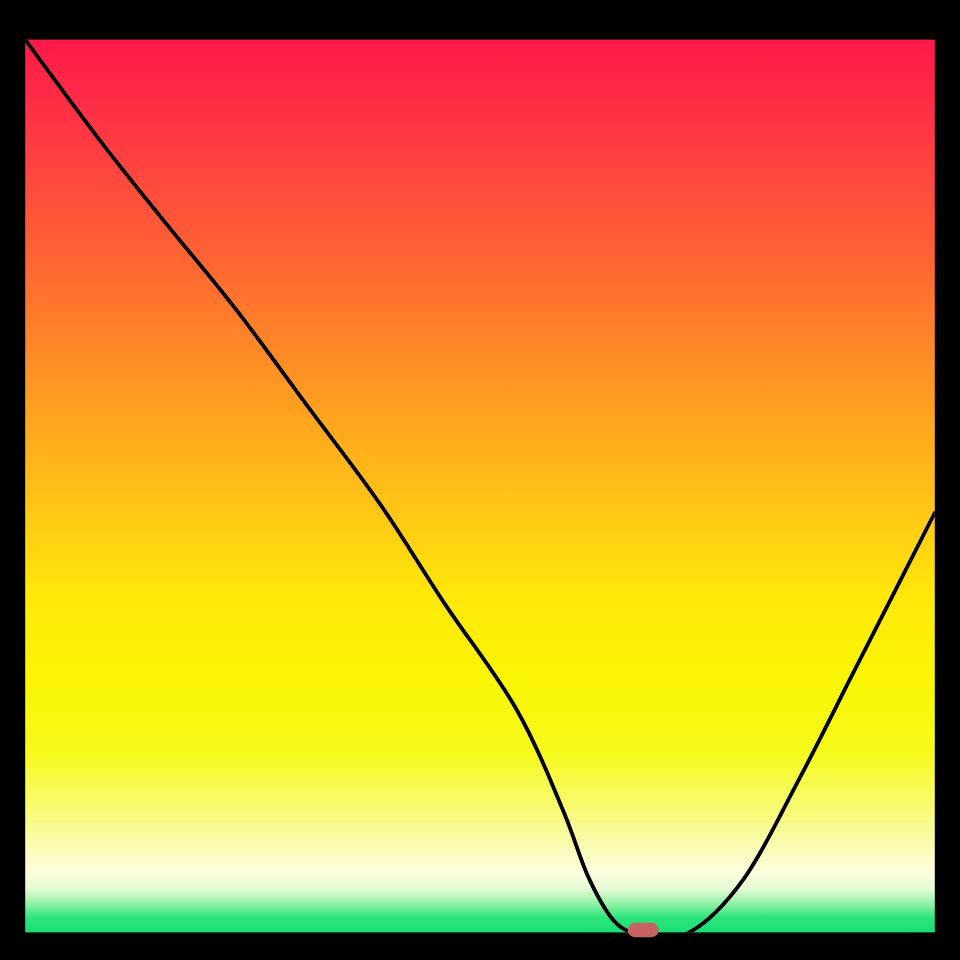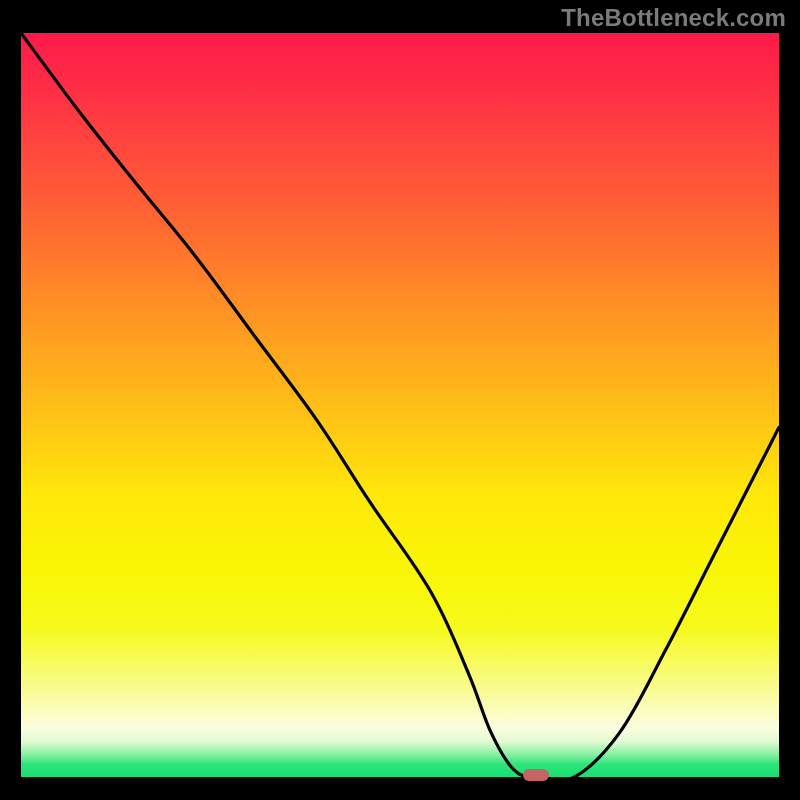--- a/index.html
+++ b/index.html
@@ -69,21 +69,20 @@
     border-radius: 6px;
     background: #c76363;
     transform: translate(-50%, -50%);
     pointer-events: none;
   }
 </style>
 </head>
 <body>
 
 <div class="stage">
-  <div class="watermark">TheBottleneck.com</div>
 
   <div class="plot">
     <svg class="curve" viewBox="0 0 758 744" preserveAspectRatio="none">
       <path id="curve-path" fill="none" stroke="#000" stroke-width="3.2" stroke-linecap="round" stroke-linejoin="round" d="M 0 0 C 10.9152 14.731200000000005, 40.174 55.05600000000004, 60.64 81.84000000000003 C 81.106 108.62400000000002, 93.23400000000001 123.35519999999995, 113.7 148.79999999999995 C 134.166 174.24479999999994, 152.5096 195.07680000000005, 174.34 223.20000000000005 C 196.1704 251.32320000000004, 213.1496 275.5776, 234.98 305.04 C 256.8104 334.5024, 275.154 357.4176, 295.62 386.88 C 316.086 416.3424, 328.214 437.9184, 348.68 468.72 C 369.146 499.52160000000003, 391.5828000000001 527.1984, 409.32000000000005 558 C 427.0572 588.8016, 436.3048 614.3952, 447.21999999999997 639.84 C 458.13519999999994 665.2848, 461.7736 681.9504000000001, 469.96 699.36 C 478.14639999999997 716.7696, 484.5136 728.5247999999999, 492.7 736.56 C 500.8864 744.5952, 504.5248 742.6608, 515.44 744 C 526.3552000000001 745.3392, 538.3316 752.0352, 553.34 744 C 568.3484000000001 735.9648, 582.4472000000001 722.1264, 598.82 699.36 C 615.1928 676.5936, 627.9272 648.3216, 644.3 617.52 C 660.6727999999999 586.7184, 676.136 555.024, 689.78 528.24 C 703.424 501.456, 707.8204000000001 492.8256, 720.1 468.72 C 732.3796 444.61440000000005, 751.178 407.712, 758 394.32"></path>
     </svg>
     <div id="marker" class="marker" style="left: 515.44px; top: 742px;"></div>
   </div>
 </div>
 
 </body></html>

